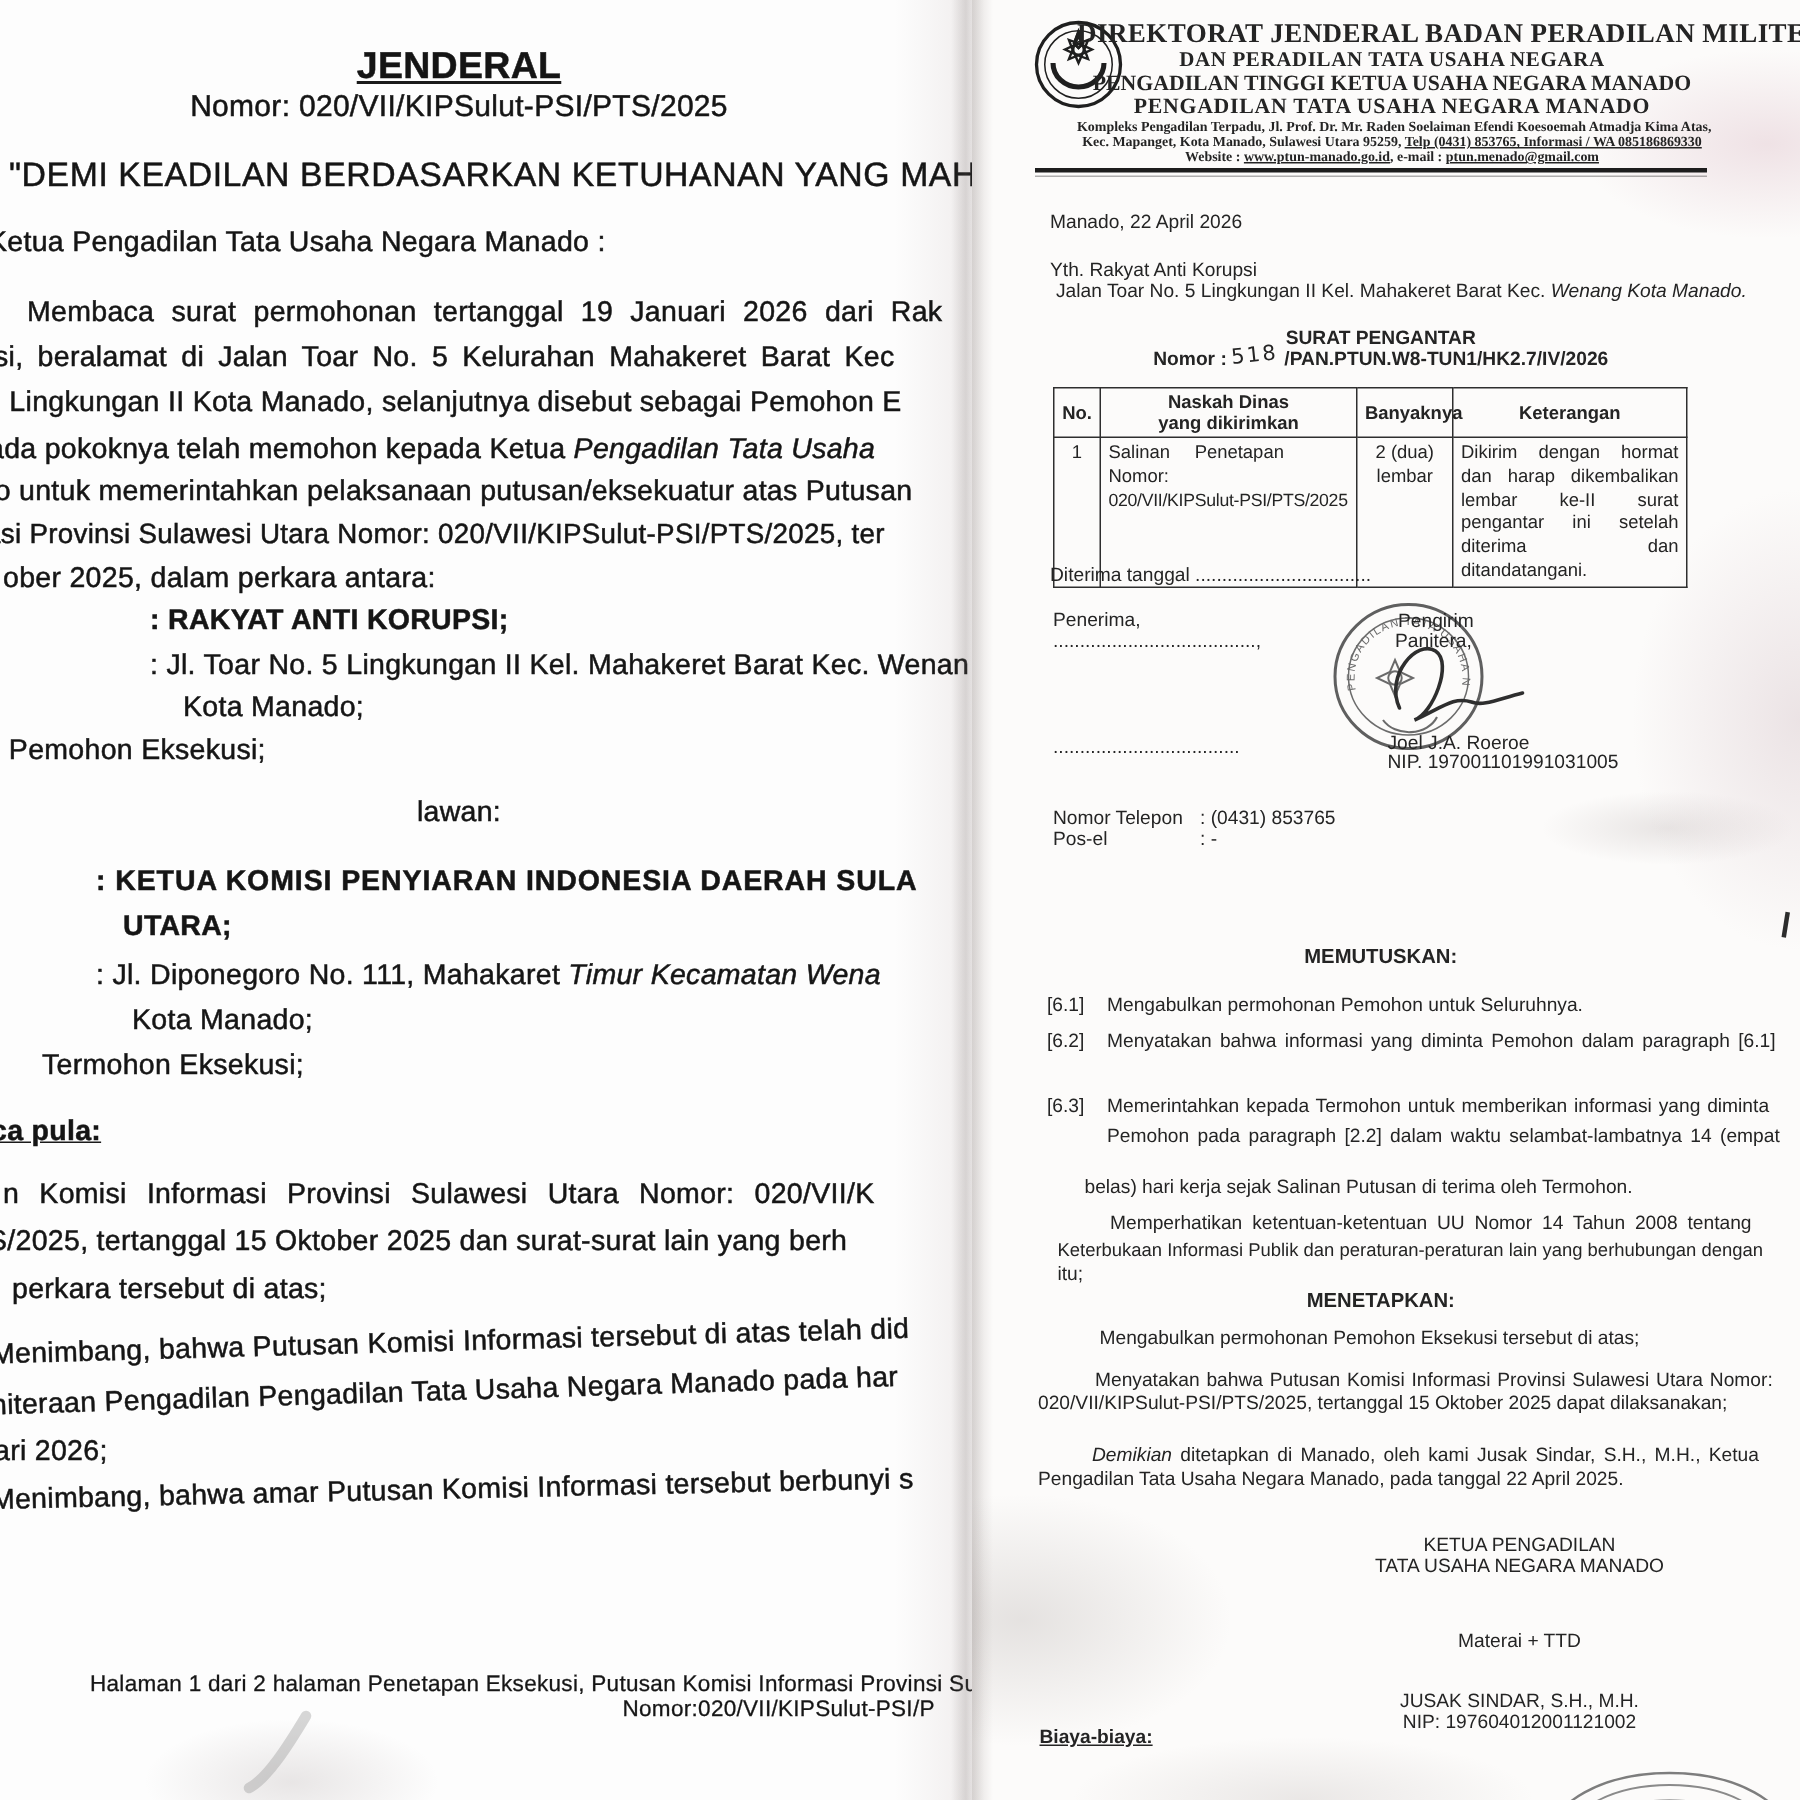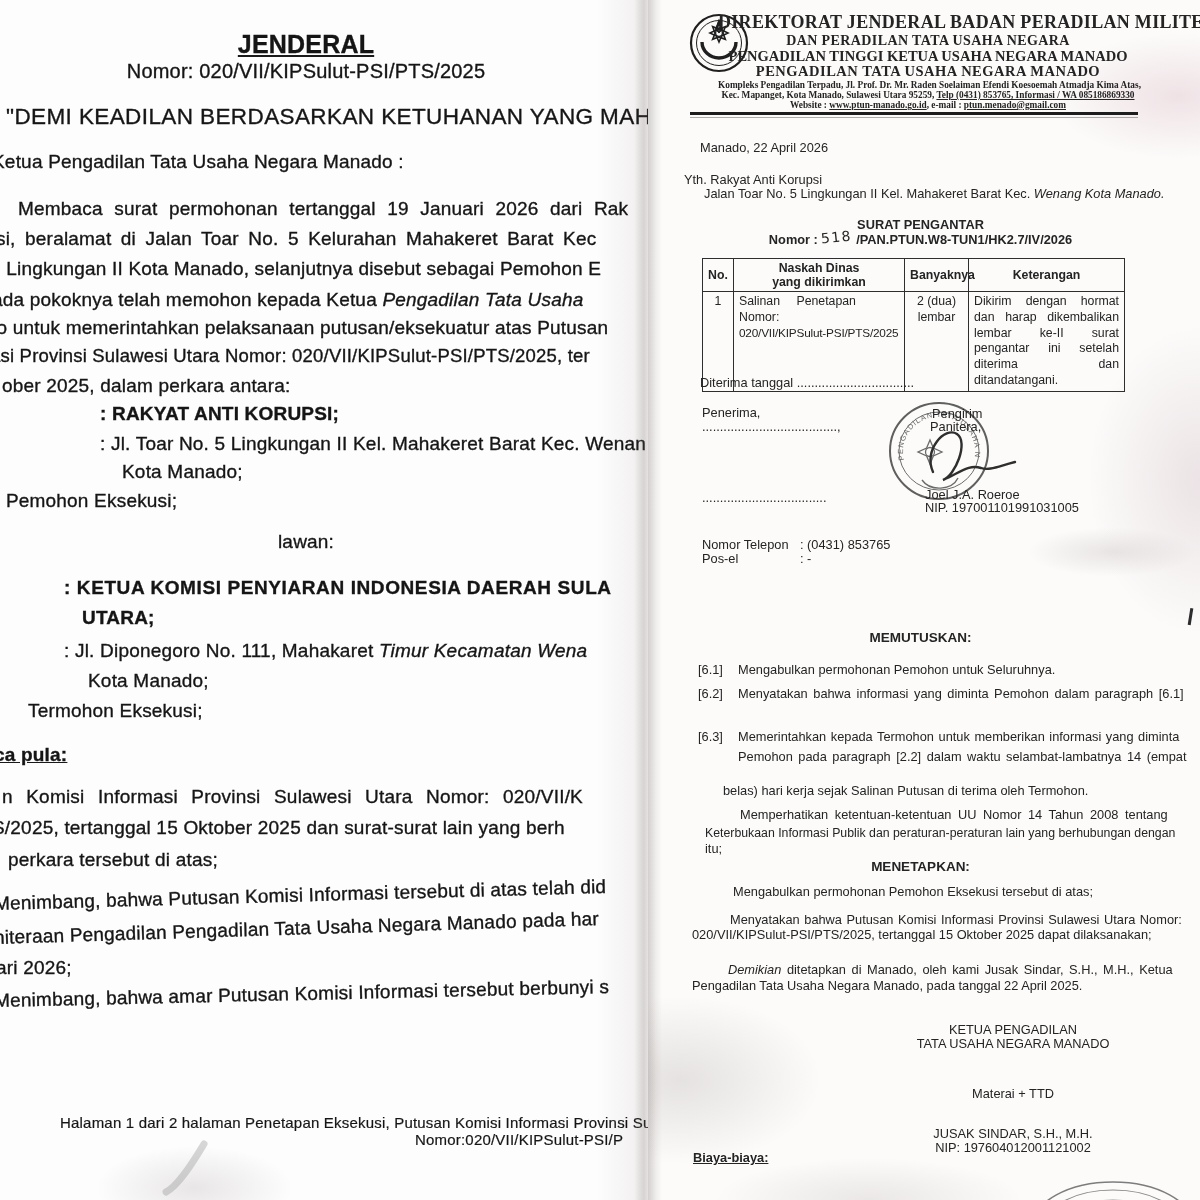--- a/index.html
+++ b/index.html
@@ -116,21 +116,21 @@
     <div class="ln lh serif" style="top:12px;font-size:18px;letter-spacing:0.3px;">DIREKTORAT JENDERAL BADAN PERADILAN MILITER</div>
     <div class="ln lh serif" style="top:33px;font-size:14px;letter-spacing:0.4px;">DAN PERADILAN TATA USAHA NEGARA</div>
     <div class="ln lh serif" style="top:48px;font-size:14.5px;">PENGADILAN TINGGI KETUA USAHA NEGARA MANADO</div>
     <div class="ln lh serif" style="top:63px;font-size:14.5px;letter-spacing:0.5px;">PENGADILAN TATA USAHA NEGARA MANADO</div>
     <div class="ln lh serif" style="top:80px;font-size:9.3px;">Kompleks Pengadilan Terpadu, Jl. Prof. Dr. Mr. Raden Soelaiman Efendi Koesoemah Atmadja Kima Atas,</div>
     <div class="ln lh serif" style="top:90px;font-size:9.3px;"><span>Kec. Mapanget, Kota Manado, Sulawesi Utara 95259, </span><span class="u">Telp (0431) 853765, Informasi / WA 085186869330</span></div>
     <div class="ln lh serif" style="top:100px;font-size:9.3px;"><span>Website : </span><span class="u">www.ptun-manado.go.id</span><span>, e-mail : </span><span class="u">ptun.menado@gmail.com</span></div>
     <div class="rule"></div>
 
     <div class="ln" style="top:140px;left:52px;">Manado, 22 April 2026</div>
-    <div class="ln" style="top:172px;left:36px;">Yth. Rakyat Anti Korupsi</div>
+    <div class="ln" style="top:172px;left:52px;">Yth. Rakyat Anti Korupsi</div>
     <div class="ln" style="top:186px;left:56px;"><span>Jalan Toar No. 5 Lingkungan II Kel. Mahakeret Barat Kec. </span><span class="i">Wenang Kota Manado.</span></div>
 
     <div class="ln ctr b" style="top:217px;">SURAT PENGANTAR</div>
     <div class="ln ctr" style="top:231px;"><span class="b">Nomor : </span><span class="hand">518</span><span class="b"> /PAN.PTUN.W8-TUN1/HK2.7/IV/2026</span></div>
 
     <table class="stable">
       <colgroup>
           <col style="width:31px">
           <col style="width:171px">
           <col style="width:64px">

